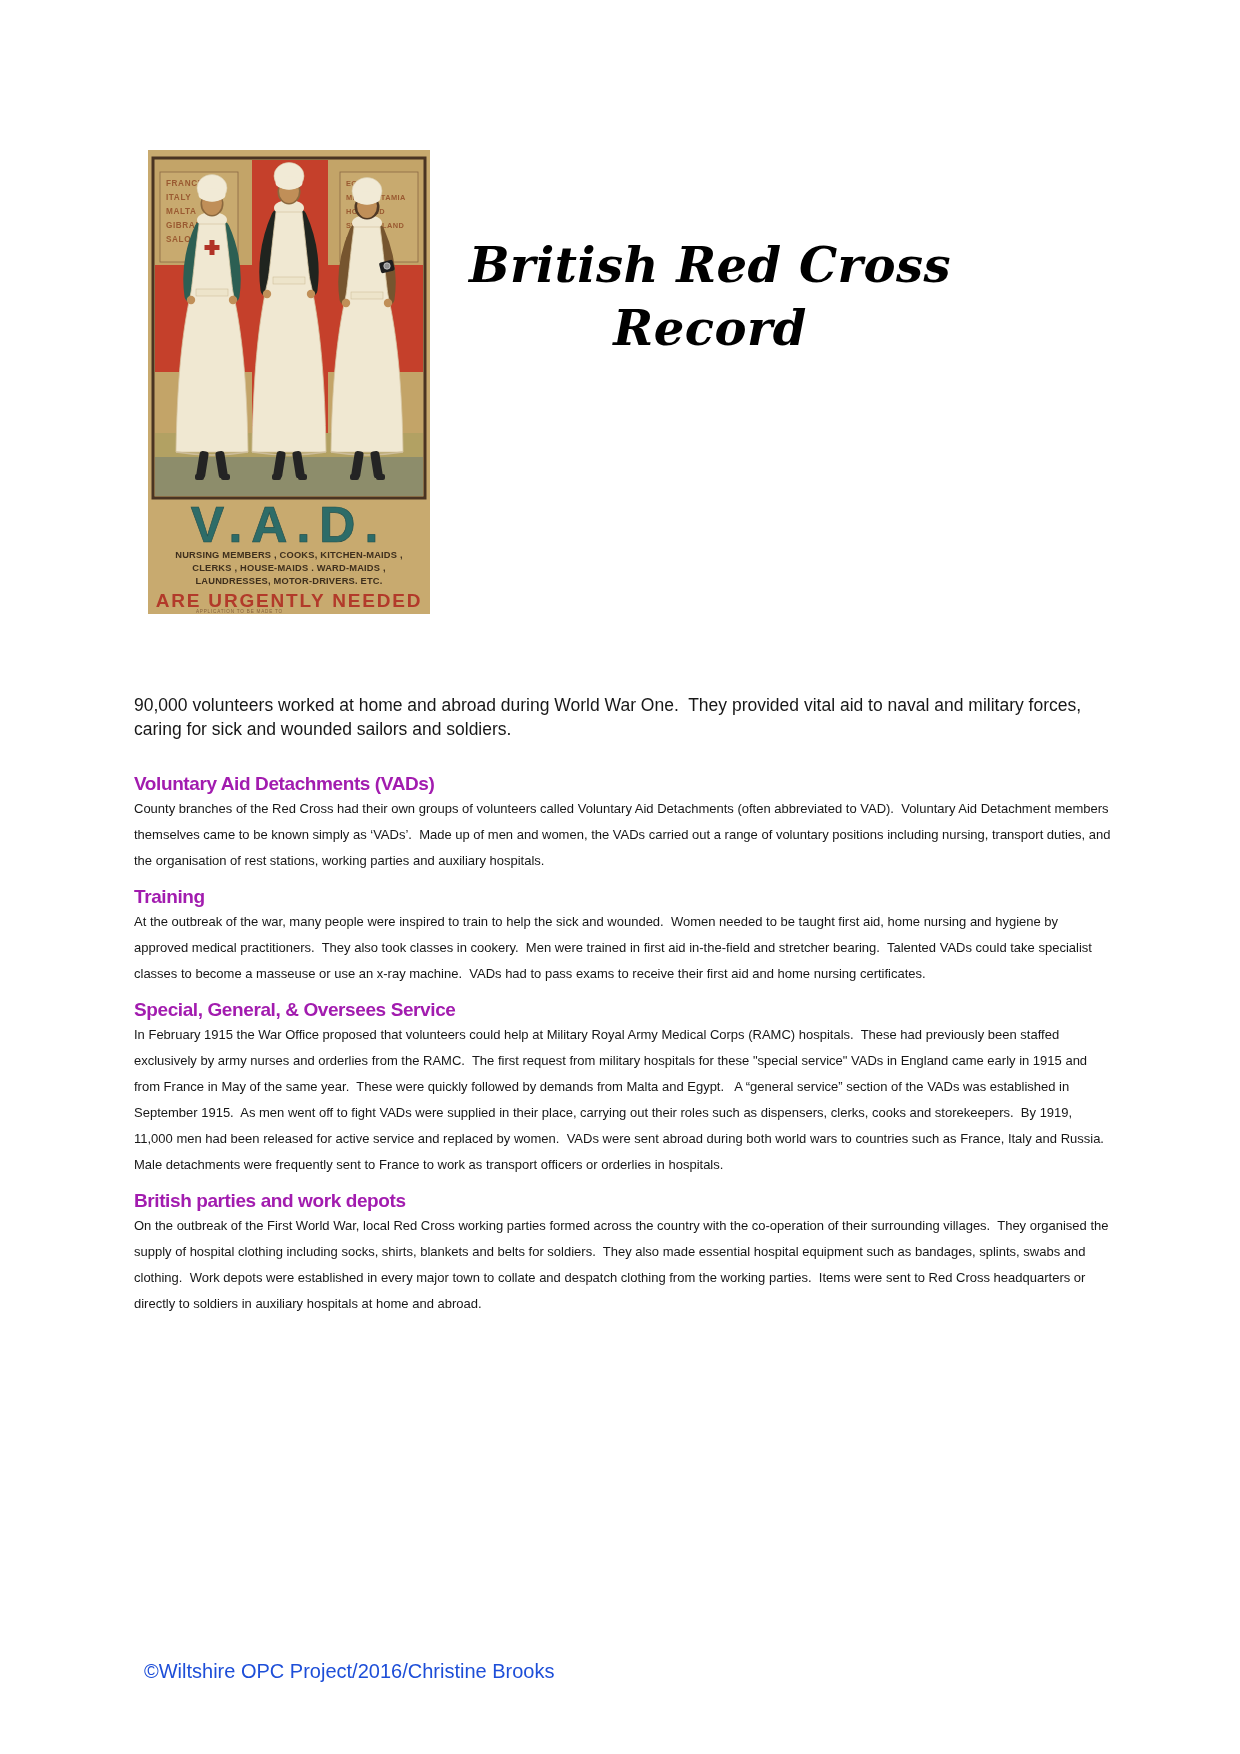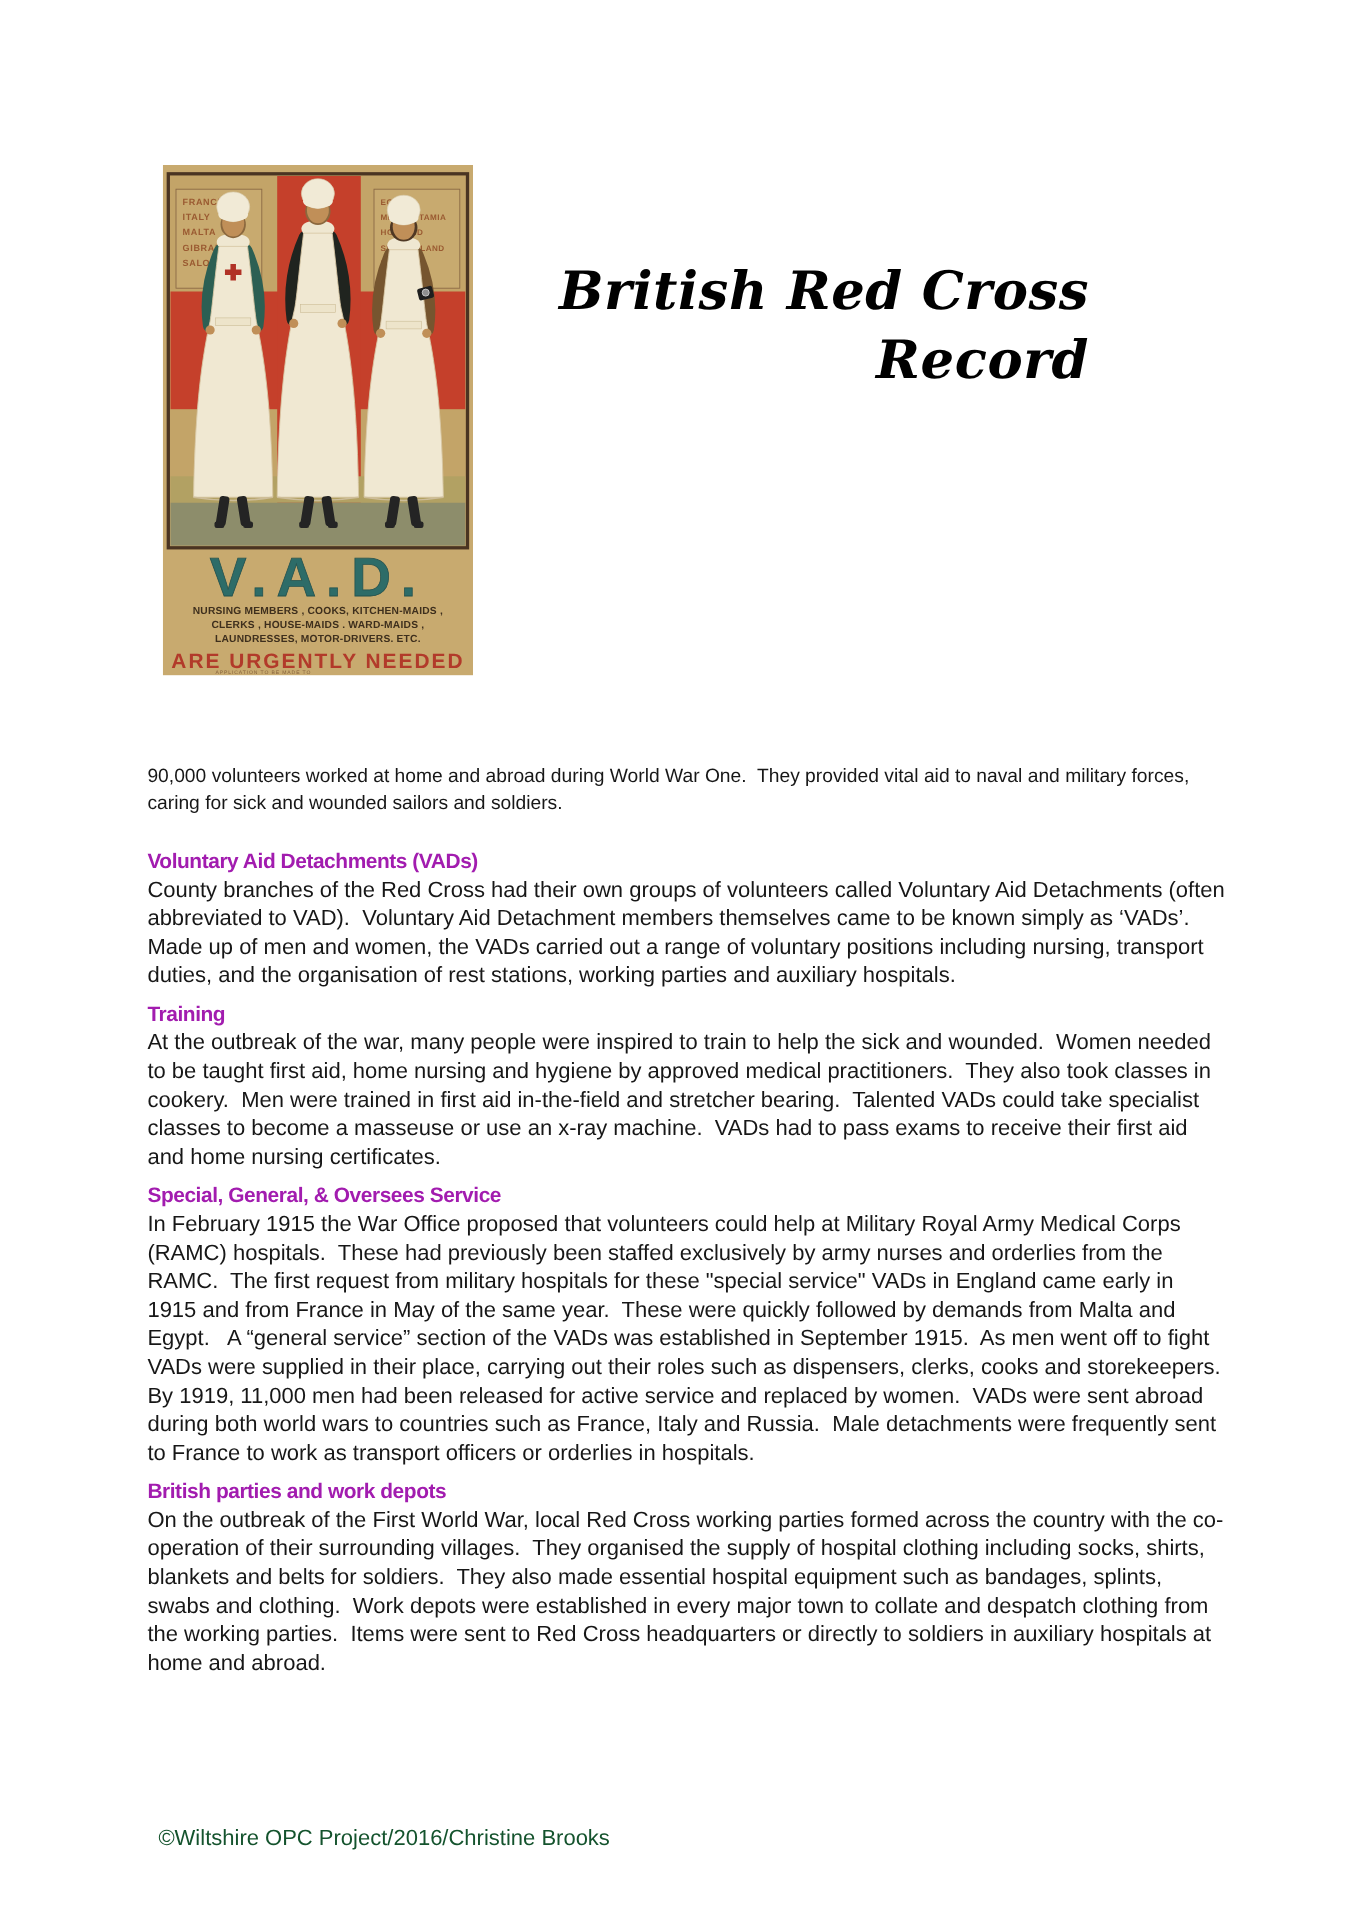--- a/index.html
+++ b/index.html
@@ -8,32 +8,32 @@
   .page{position:relative;width:1240px;height:1754px;background:#ffffff;overflow:hidden}
 
   
   .poster{position:absolute;left:148px;top:150px;width:282px;height:464px}
   .poster svg{display:block}
   .poster text{font-family:"Liberation Sans",sans-serif}
 
   
   .title-block{
     position:absolute;left:430px;top:234px;width:560px;
-    text-align:right;color:#000;
+    text-align:center;color:#000;
     font-family:"DejaVu Serif",serif;font-style:italic;font-weight:700;
     font-size:48px;line-height:63px;letter-spacing:.5px;
   }
 
   
   .content{position:absolute;left:134px;top:693px;width:980px;color:#171717}
   .intro{font-weight:400;font-size:17.5px;line-height:24px;margin:0 0 30px;white-space:pre-wrap}
   .section h2{font-size:19px;line-height:25px;letter-spacing:-.4px;color:#a21caf;margin:0}
-  .section p{font-size:20px;line-height:26px;margin:0 0 10px;white-space:pre-wrap}
+  .section p{font-size:13px;line-height:26px;margin:0 0 10px;white-space:pre-wrap}
 
-  .footer{position:absolute;left:144px;top:1658px;font-size:20px;line-height:26px;color:#14532d}
+  .footer{position:absolute;left:144px;top:1658px;font-size:20px;line-height:26px;color:#1d4ed8}
 </style>
 </head>
 <body>
 
 <div class="page">
 
   <div class="poster">
     <svg viewBox="0 0 282 464" width="282" height="464">
 
       <rect x="0" y="0" width="282" height="464" fill="#C8AA6F"></rect>

